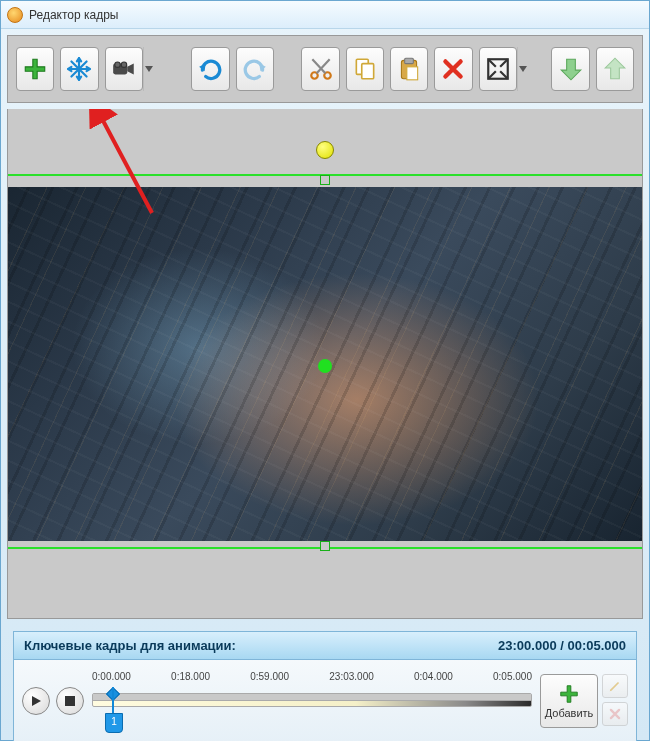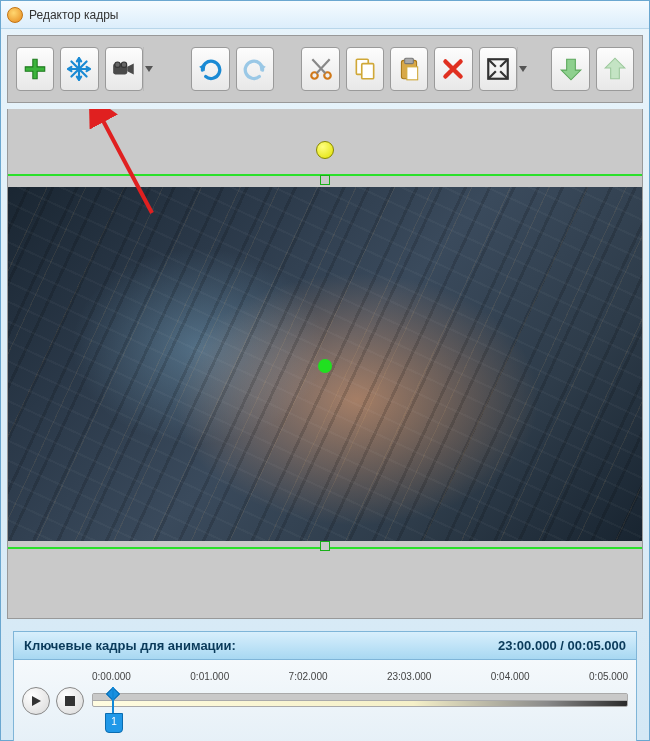--- a/index.html
+++ b/index.html
@@ -400,26 +400,48 @@
         </div>
         <div class="pbtn">
           <svg width="10" height="10">
               <rect width="10" height="10" fill="#333"></rect>
             </svg>
         </div>
       </div>
       <div class="timeline-track">
         <div class="time-labels">
           <span>0:00.000</span>
-          <span>0:01.000</span>
-          <span>7:02.000</span>
+          <span>0:18.000</span>
+          <span>0:59.000</span>
           <span>23:03.000</span>
           <span>0:04.000</span>
           <span>0:05.000</span>
         </div>
         <div class="track-bar"></div>
         <div class="keyframe-marker"></div>
         <div class="playhead"></div>
       </div>
+      <div class="right-buttons">
+        <div class="right-row">
+          <div class="add-btn">
+            <svg width="22" height="22" viewBox="0 0 24 24">
+                <path fill="#3cb43c" stroke="#1e7a1e" d="M10 3h4v7h7v4h-7v7h-4v-7H3v-4h7z"></path>
+              </svg>
+            <span>Добавить</span>
+          </div>
+          <div style="display:flex;flex-direction:column;gap:4px">
+            <div class="mini-btn">
+              <svg width="14" height="14" viewBox="0 0 24 24">
+                  <path fill="#d8a838" d="M3 21l3-1 13-13-2-2L4 18z"></path>
+                </svg>
+            </div>
+            <div class="mini-btn">
+              <svg width="14" height="14" viewBox="0 0 24 24">
+                  <path stroke="#e8a0a0" stroke-width="4" stroke-linecap="round" d="M5 5l14 14M19 5L5 19"></path>
+                </svg>
+            </div>
+          </div>
+        </div>
+      </div>
     </div>
   </div>
 
 </div>
 
 </body></html>

